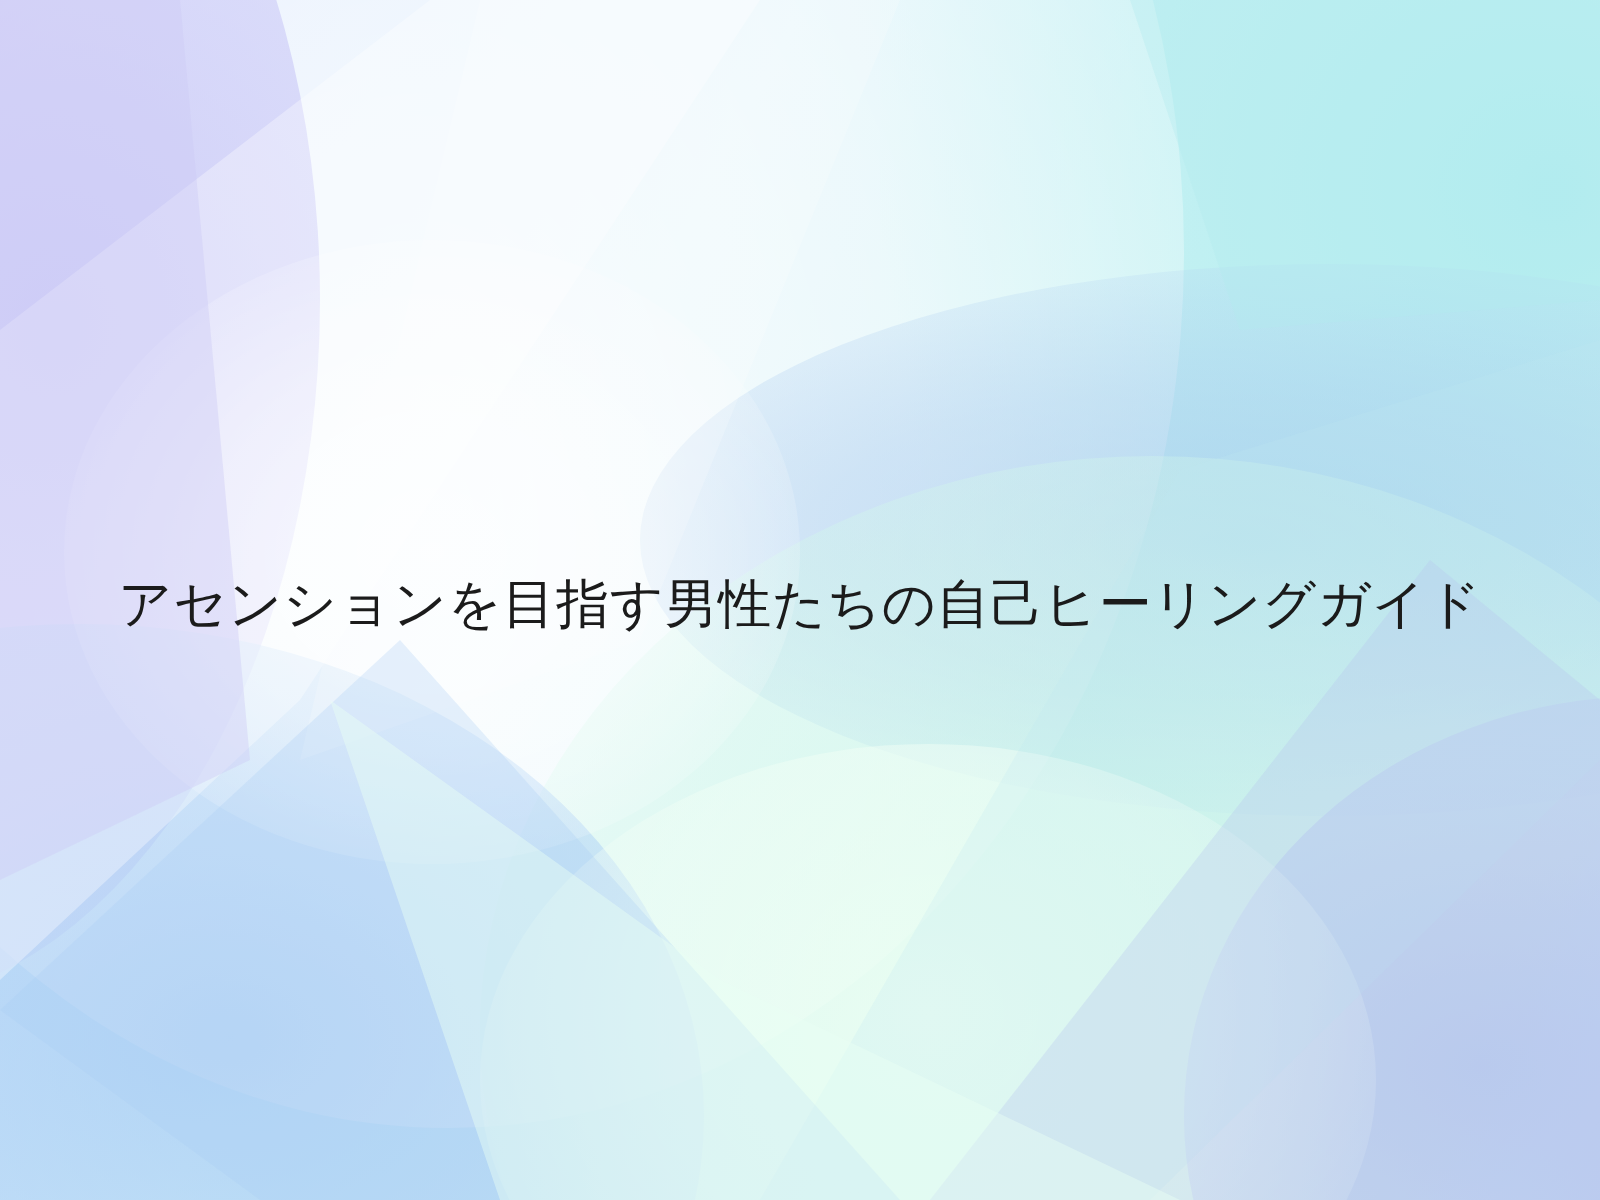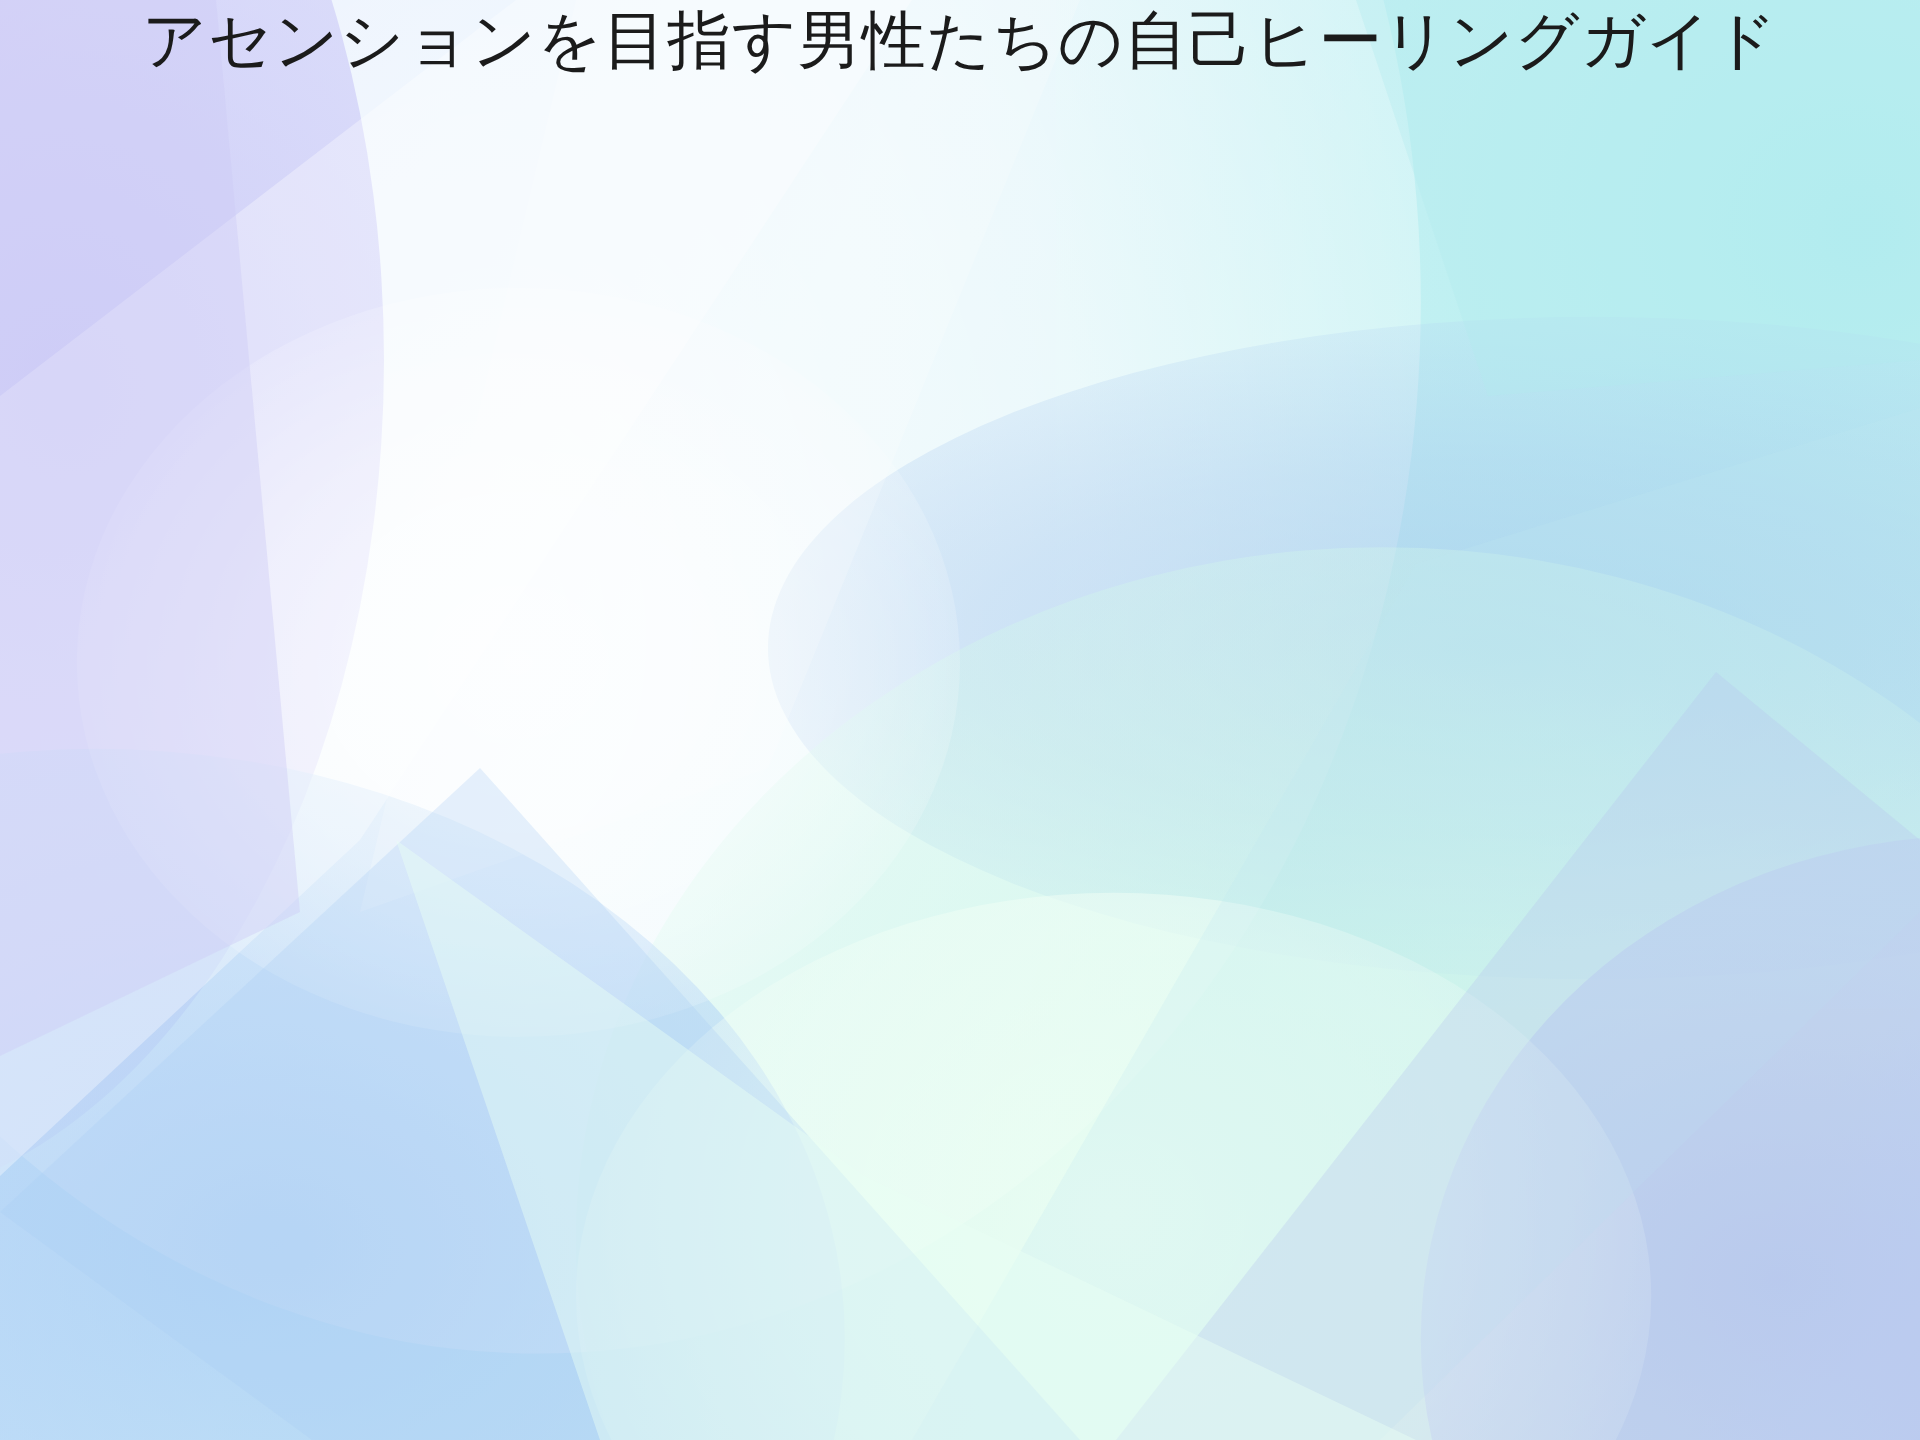--- a/index.html
+++ b/index.html
@@ -166,20 +166,21 @@
   .facets {
     position: absolute;
     inset: 0;
   }
 
   
   .title-layer {
     position: absolute;
     inset: 0;
     display: flex;
+    align-items: center;
     justify-content: center;
   }
   .slide-title {
     margin: 0;
     font-family: "DejaVu Sans", "Liberation Sans", sans-serif;
     font-weight: 300;
     font-size: 53px;
     letter-spacing: 0.012em;
     line-height: 1.18;
     color: #1b1b1b;

